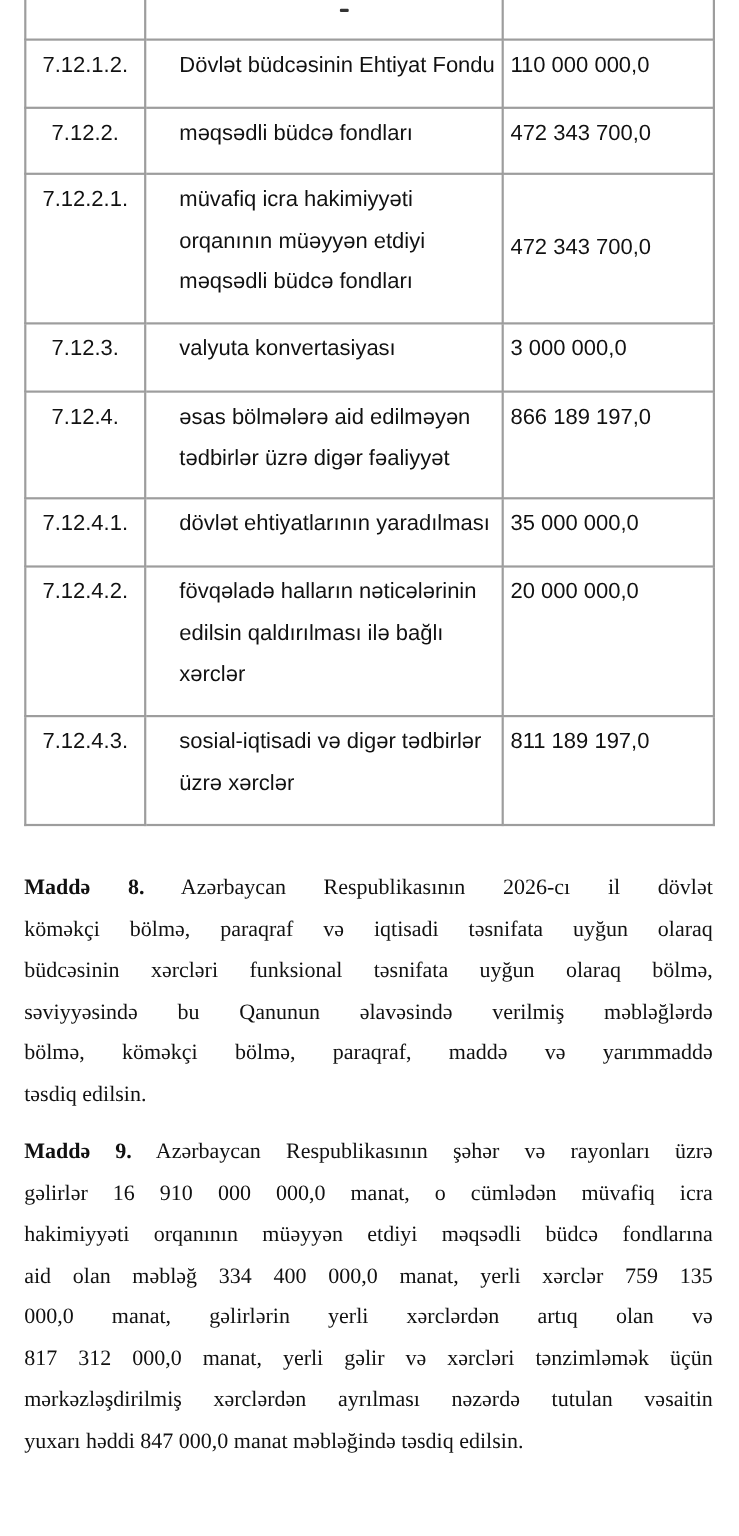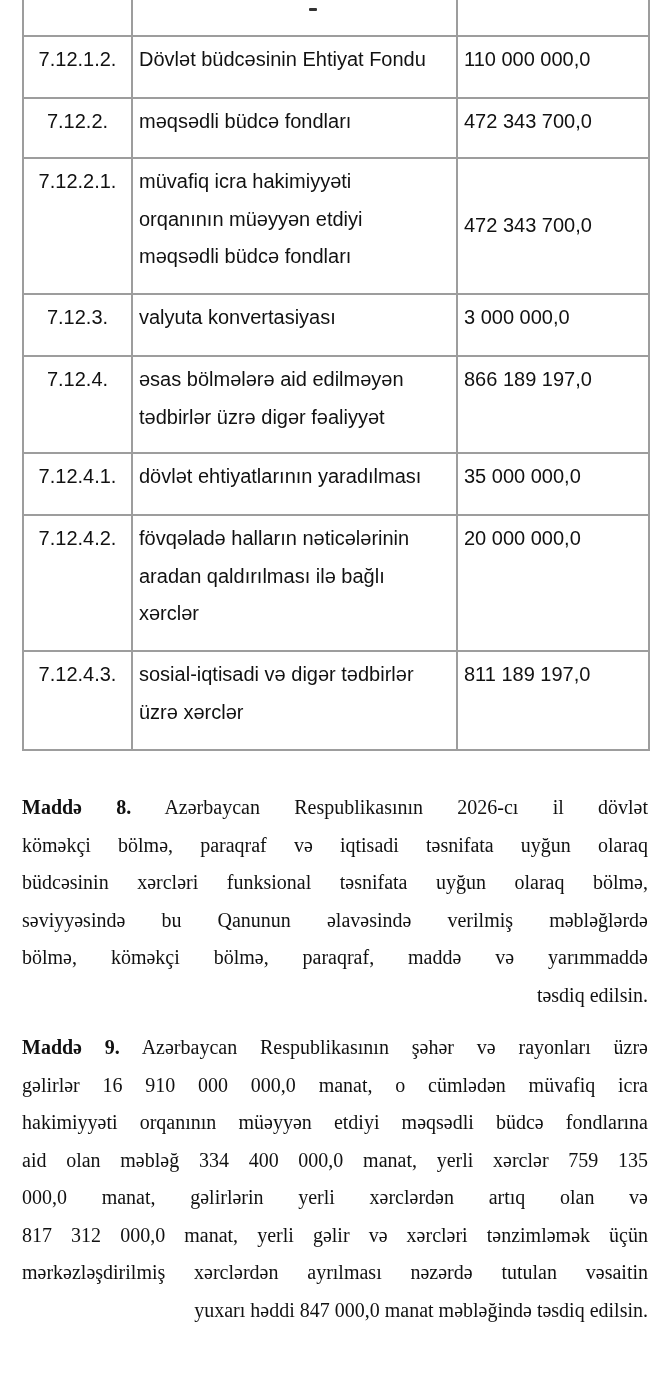--- a/index.html
+++ b/index.html
@@ -30,21 +30,21 @@
     border: 2px solid #9d9d9d;
     vertical-align: top;
     padding: 4px 6px;
     line-height: 37.5px;
     box-sizing: border-box;
     overflow: visible;
   }
   tr.partial td { border-top: none; }
   td.code   { text-align: center; white-space: nowrap; }
   td.desc   { text-align: left; }
-  td.desc .cline { white-space: nowrap; }
+  td.desc .cline { white-space: nowrap; margin-left: 24px; }
   td.amount { text-align: left; white-space: nowrap; }
   td.amount.mid { vertical-align: middle; }
   .cut-mark {
     position: absolute;
     left: 176px;
     top: 8px;
     width: 8px;
     height: 3px;
     background: #333333;
     border-radius: 1px;
@@ -56,21 +56,21 @@
     font-size: 20px;
     line-height: 37.5px;
     font-family: Liberation Serif, serif;
   }
   .para { margin: 0 0 15px 0; }
   .pline {
     text-align: justify;
     text-align-last: justify;
   }
   .pline.last {
-    text-align: right;
+    text-align: left;
     text-align-last: auto;
   }
   .plabel { font-weight: bold; }
 </style>
 </head>
 <body>
 
 <div class="page">
 
   <table class="budget">
@@ -149,21 +149,21 @@
       </td>
       <td class="amount">
         <div>35 000 000,0</div>
       </td>
     </tr>
 
     <tr style="height:136px">
       <td class="code">7.12.4.2.</td>
       <td class="desc">
         <div class="cline">fövqəladə halların nəticələrinin</div>
-        <div class="cline">aradan qaldırılması ilə bağlı</div>
+        <div class="cline">edilsin qaldırılması ilə bağlı</div>
         <div class="cline">xərclər</div>
       </td>
       <td class="amount">
         <div>20 000 000,0</div>
       </td>
     </tr>
 
     <tr style="height:99px">
       <td class="code">7.12.4.3.</td>
       <td class="desc">

